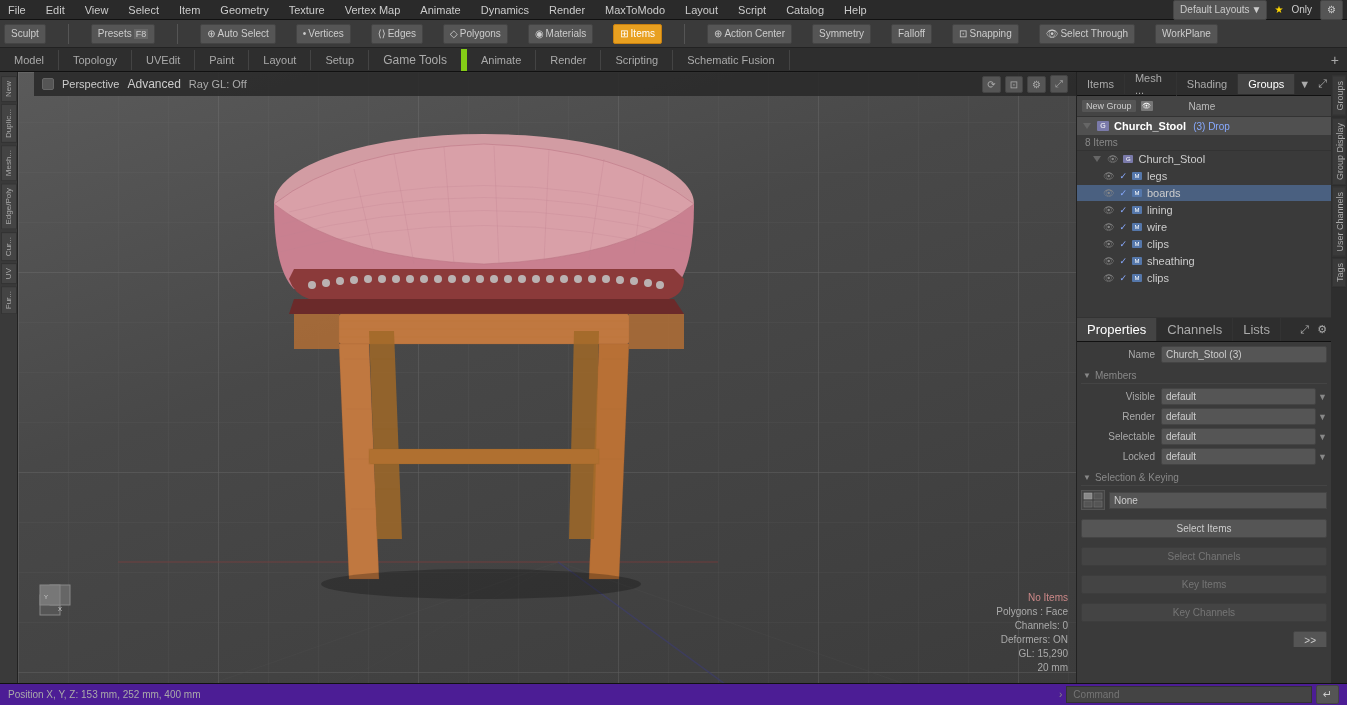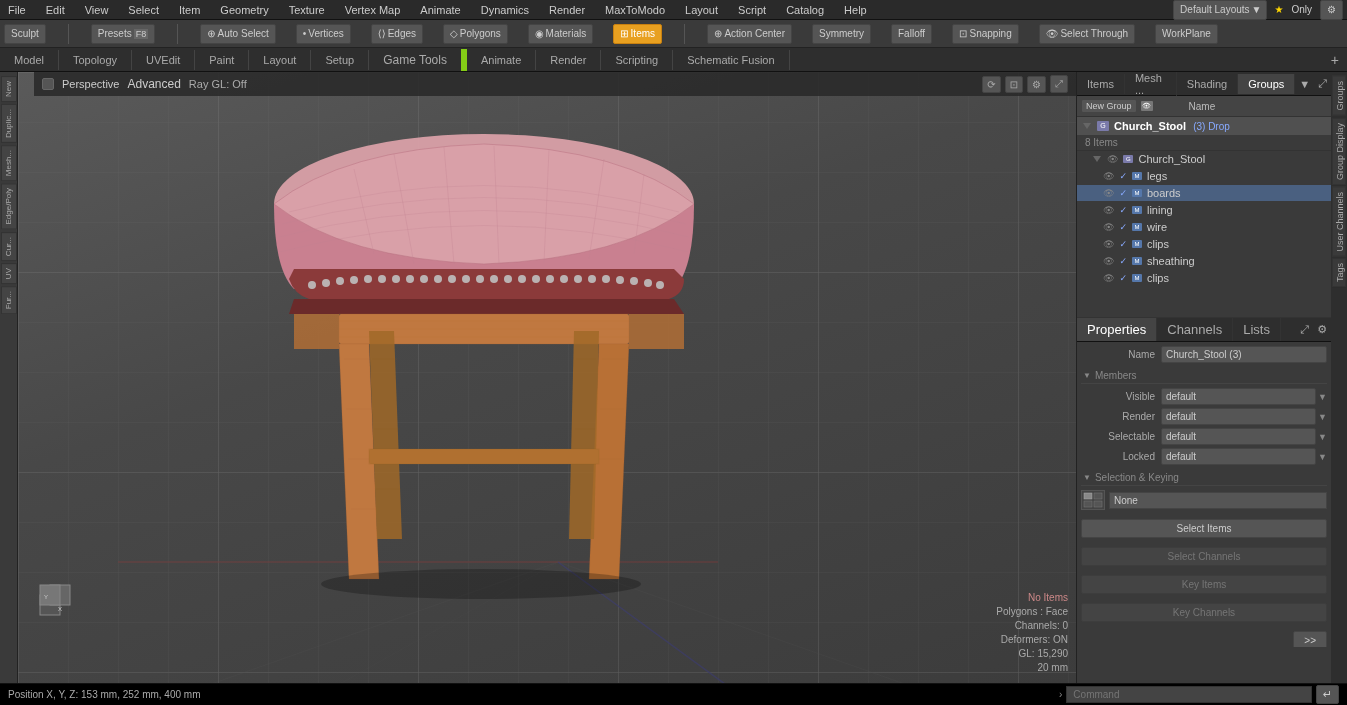--- a/index.html
+++ b/index.html
@@ -511,21 +511,21 @@
   </div>
 
   <div class="right-edge-tabs">
     <div class="edge-tab">Groups</div>
     <div class="edge-tab">Group Display</div>
     <div class="edge-tab">User Channels</div>
     <div class="edge-tab">Tags</div>
   </div>
 </div>
 
-<div style="height:22px;background:#000000;display:flex;align-items:center;padding:0 8px;border-top:1px solid #111;flex-shrink:0;">
+<div style="height:22px;background:#4c1d95;display:flex;align-items:center;padding:0 8px;border-top:1px solid #111;flex-shrink:0;">
   <span style="font-size:10px;color:#aaa;flex:0 0 auto;">Position X, Y, Z:  153 mm, 252 mm, 400 mm</span>
   <div style="flex:1;"></div>
   <div style="display:flex;align-items:center;gap:4px;flex:0 0 280px;">
     <span style="font-size:10px;color:#888;">›</span>
     <input style="flex: 1 1 0%; background: rgb(68, 68, 68); border: 1px solid rgb(51, 51, 51); color: rgb(204, 204, 204); font-size: 10px; padding: 2px 6px;" placeholder="Command">
     <div style="background:#555;border:1px solid #444;color:#ccc;font-size:11px;padding:2px 6px;cursor:pointer;border-radius:2px;">↵</div>
   </div>
 </div>
 
 </body></html>

